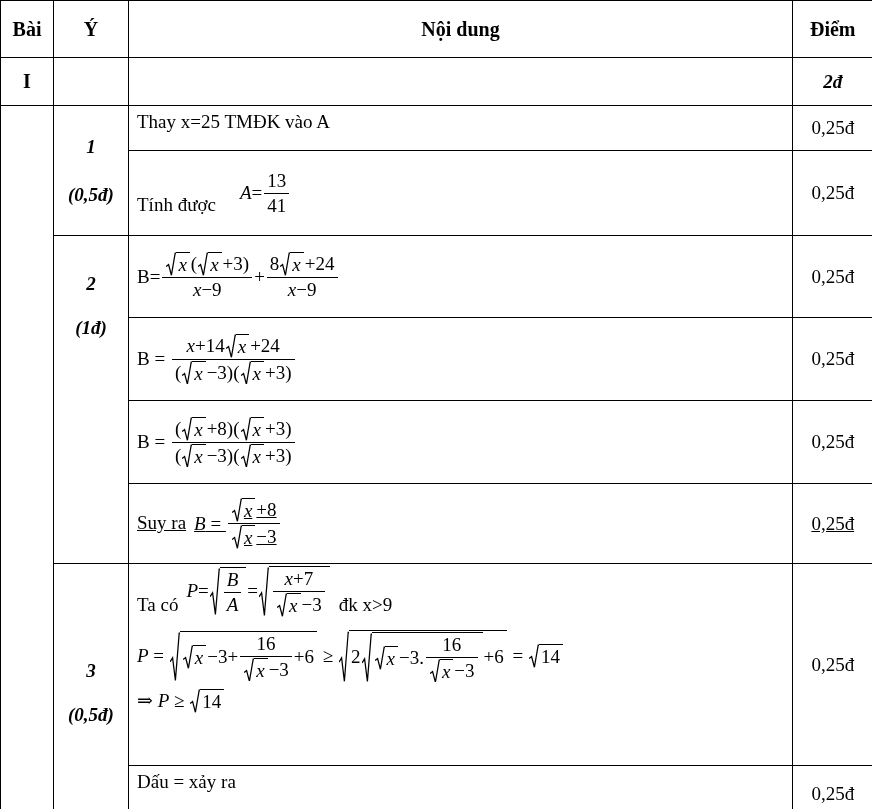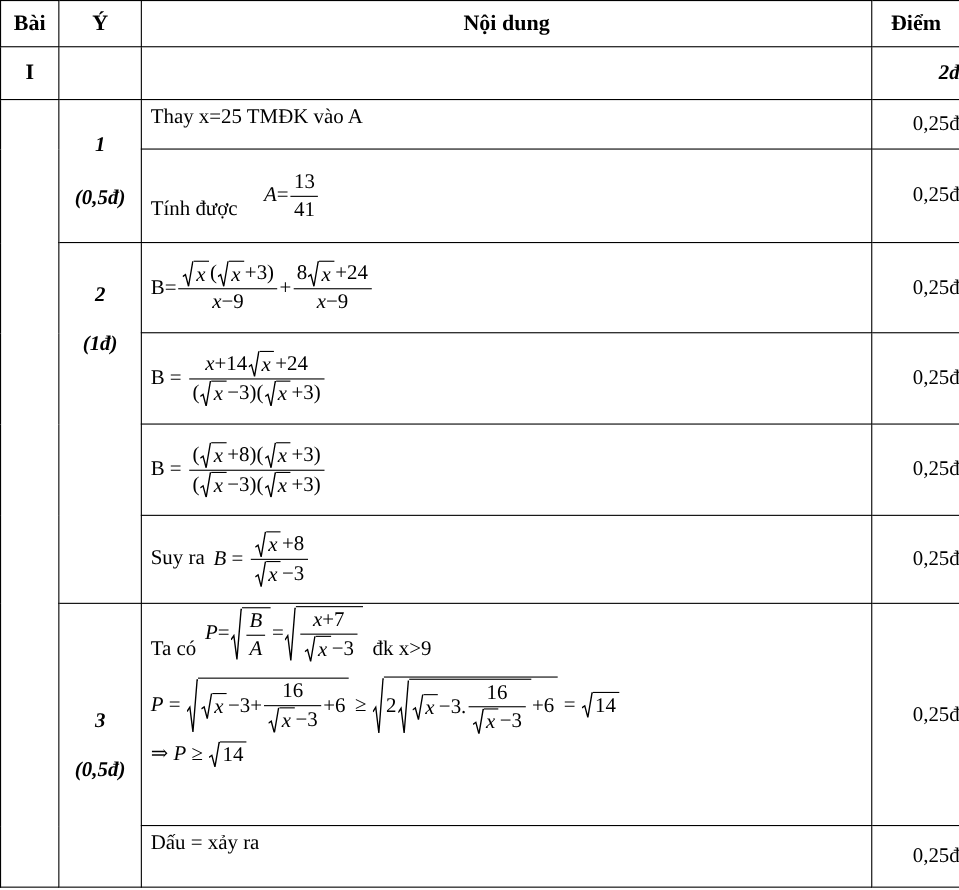--- a/index.html
+++ b/index.html
@@ -7,33 +7,33 @@
     width:872px;height:809px;background:#fff;color:#000;
     font-family:"Liberation Serif","DejaVu Serif",serif;
     overflow:hidden;position:relative;
   }
   table{border-collapse:collapse;table-layout:fixed;width:872px;}
   th,td{border:1px solid #000;padding:0;overflow:hidden;}
   tr > *:last-child{border-right:none;}
   th{font-size:20px;font-weight:bold;text-align:center;vertical-align:middle;}
   td{font-size:19px;}
 
-  tr.hrow{height:42px;}
+  tr.hrow{height:57px;}
   tr.irow{height:48px;}
   tr.r0{height:45px;}
   tr.r1{height:85px;}
   tr.r2{height:82px;}
   tr.r3{height:83px;}
   tr.r4{height:83px;}
-  tr.r5{height:80px;}
+  tr.r5{height:80px;text-decoration:underline;}
   tr.r6{height:202px;}
   tr.r7{height:56px;}
 
   .bai-cell{font-weight:bold;font-size:20px;text-align:center;vertical-align:middle;}
-  .score{ text-align:right;vertical-align:middle;}
+  .score{ text-align:center;vertical-align:middle;}
   .score-em{font-weight:bold;font-style:italic;}
 
   .ycell{text-align:center;font-weight:bold;font-style:italic;line-height:1.25;}
   .ycell .gnum{display:block;}
   .ycell .gpts{display:block;}
   .y1{vertical-align:middle;} .y1 .gnum{margin-bottom:24px;}
   .y2{vertical-align:top;padding-top:36px;} .y2 .gnum{margin-bottom:20px;}
   .y3{vertical-align:middle;} .y3 .gnum{margin-bottom:20px;}
 
   .content{padding:0 6px 0 8px;vertical-align:middle;}

